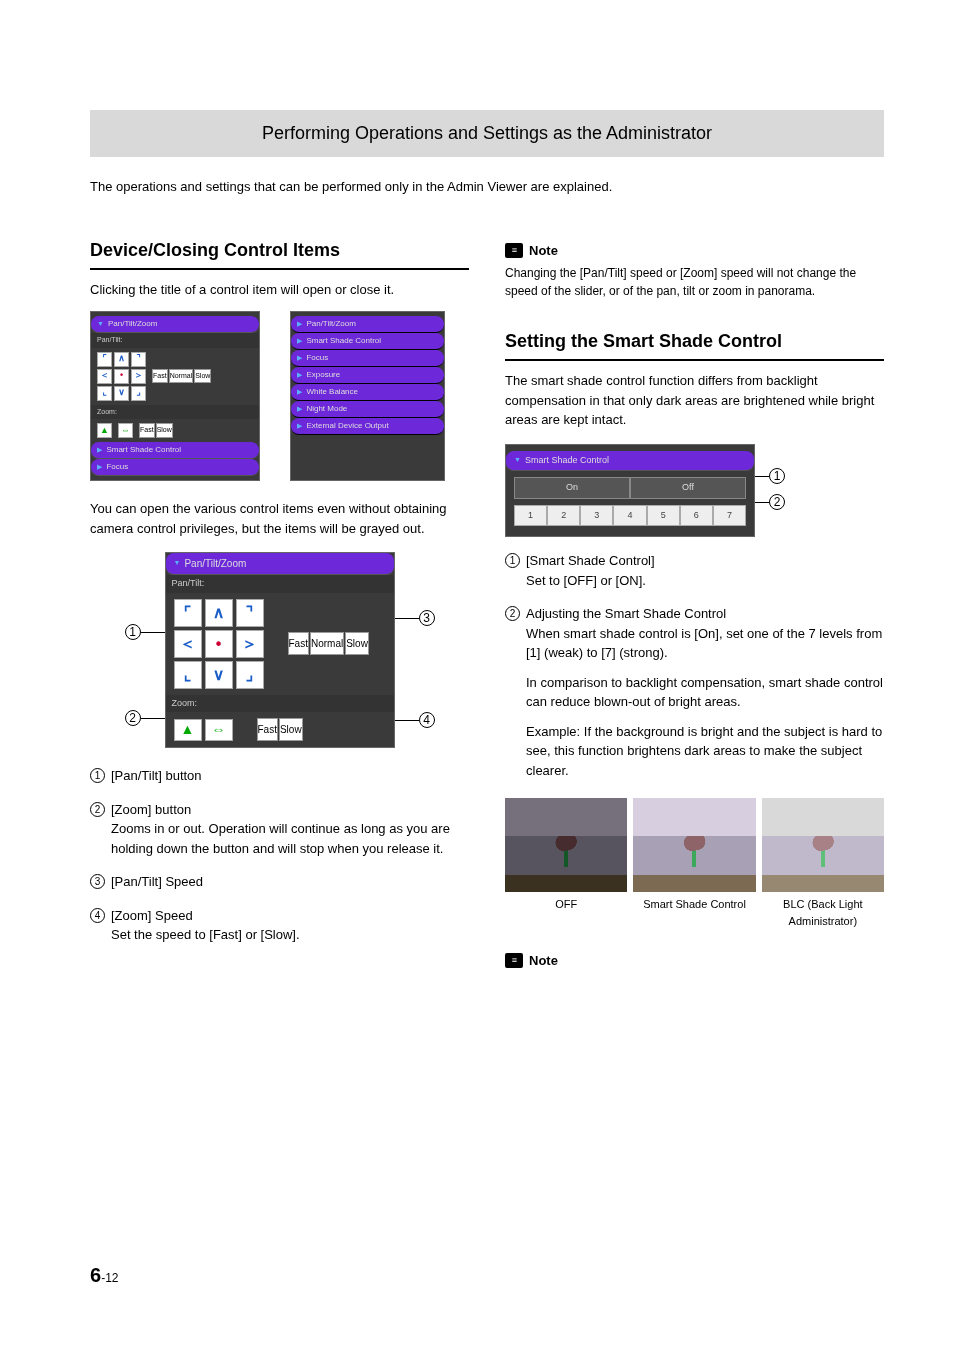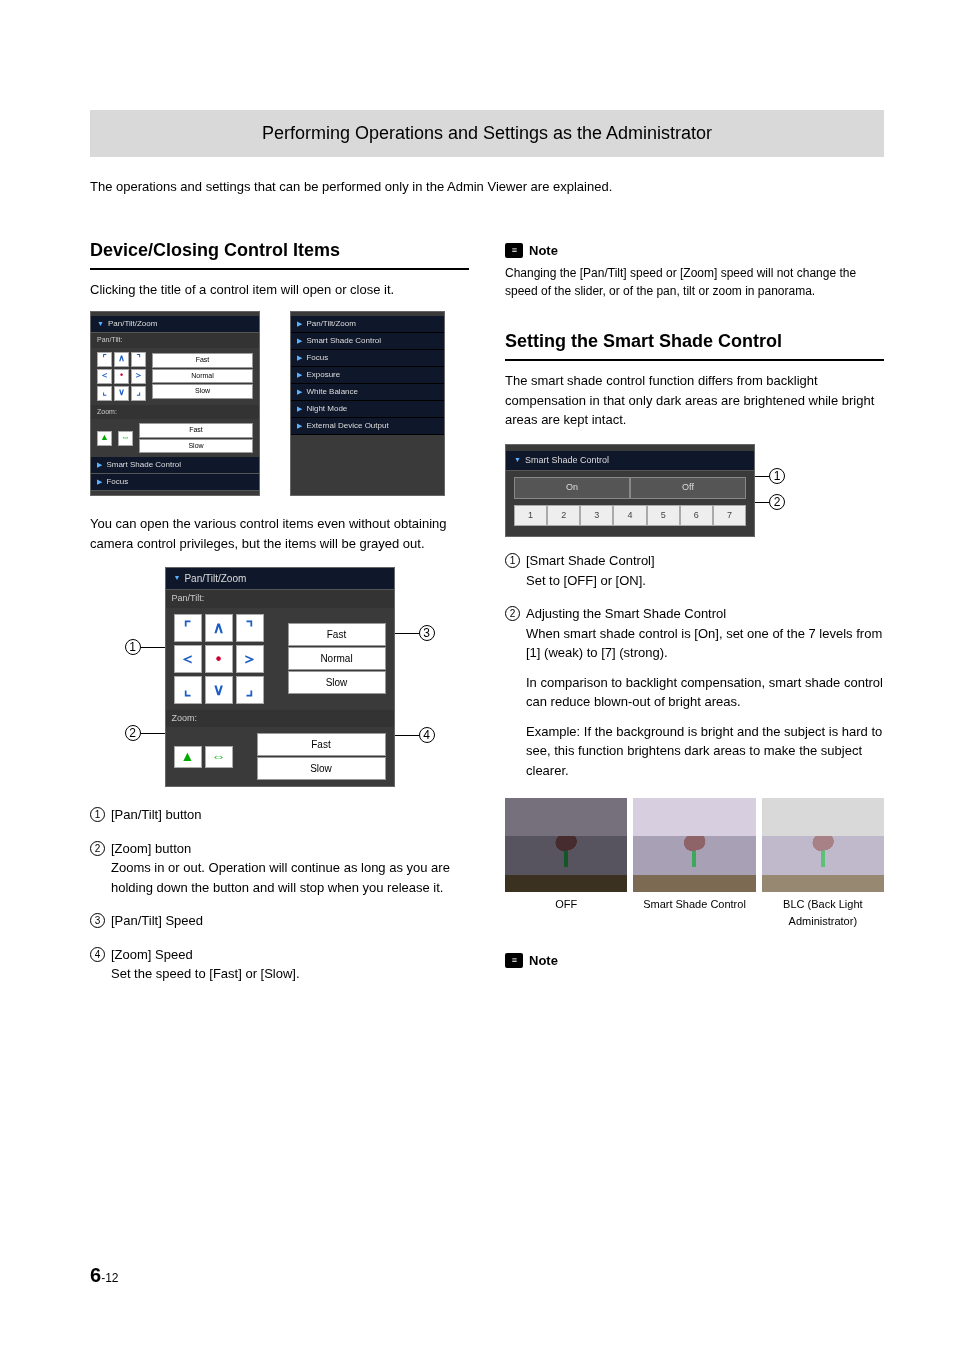--- a/index.html
+++ b/index.html
@@ -52,40 +52,40 @@
   .mini-row { display: flex; gap: 30px; margin: 12px 0 18px 0; }
   .panel-dark {
     background: #3a3a3a;
     color: #e0e0e0;
     font-size: 8px;
     padding: 4px 0;
     width: 160px;
     border: 1px solid #666;
   }
   .panel-head {
-    background:#0f172a;
+    background:#6d28d9;
     padding:2px 6px;
     border-bottom:1px solid #555;
     color:#ddd;
-    display:flex; align-items:center; gap:4px;
+    display:flex; align-items:center; gap:4px;border-radius:8px;
   }
   .tri { color:#5bb0ff; font-size:7px; }
   .tri-r { color:#5bb0ff; font-size:7px; }
   .sub-label { padding:2px 6px; color:#ccc; font-size:7px; background:#333; }
   .ptz-body { display:flex; padding:4px 6px; gap:6px; align-items:center; }
   .arrow-grid {
     display:grid; grid-template-columns:repeat(3,15px); grid-template-rows:repeat(3,15px);
     gap:2px;
   }
   .arrow-btn {
     background:#fff; border:1px solid #aaa; display:flex; align-items:center; justify-content:center;
     font-size:9px; color:#1a5cc8; font-weight:bold;
   }
   .arrow-btn.c { color:#c03; }
-  .speed-col { display:flex; flex-direction:column; gap:1px; flex:1; }
+  .speed-col { display:flex; flex-direction:row; gap:1px; flex:1; }
   .speed-btn { background:#fff; color:#000; font-size:7px; text-align:center; border:1px solid #999; padding:1px 0;}
   .zoom-row { display:flex; padding:4px 6px; gap:6px; align-items:center; }
   .zoom-btn { width:15px; height:15px; background:#fff; border:1px solid #aaa; display:flex;align-items:center;justify-content:center; font-size:9px; color:#0a0; font-weight:bold;}
   .collapsed-list .panel-head { border-bottom:1px solid #000; }
 
   
   .ptz-figure { position:relative; width: 310px; margin: 14px auto 18px auto; }
   .ptz-enlarged {
     background:#3a3a3a; color:#e0e0e0; font-size:11px;
     border:1px solid #666; width: 230px; margin: 0 auto;

